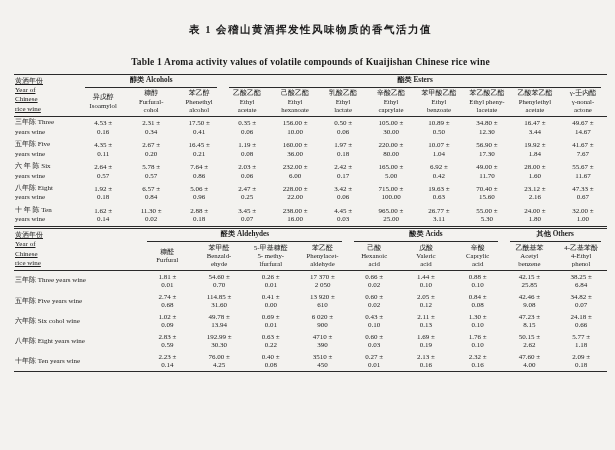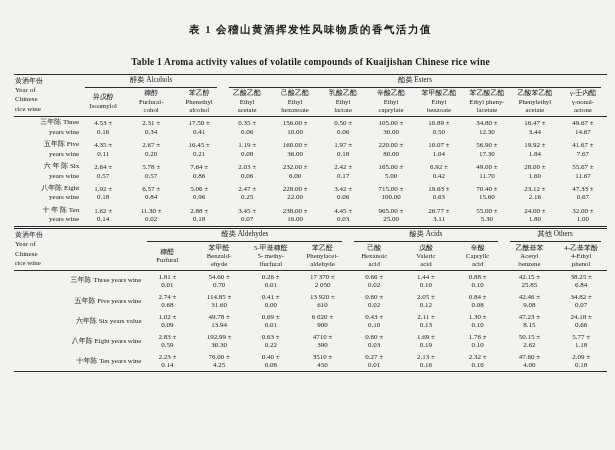--- a/index.html
+++ b/index.html
@@ -20,32 +20,32 @@
   }
   .table-wrap{margin-top:7px;border-top:1.8px solid var(--rule);}
   table{
     width:100%;border-collapse:collapse;table-layout:fixed;
     font-size:7px;line-height:1.22;
   }
   #band1{border-bottom:3px double var(--rule);}
   #band2{border-bottom:1.8px solid var(--rule);}
   th,td{font-weight:normal;text-align:center;padding:1.5px 0;vertical-align:middle;}
   th.year-head{
-    text-align:left;white-space:pre-line;font-size:7px;line-height:1.35;padding-left:1px;
-  }
-  th.group{padding:0;}
+    text-align:left;white-space:pre-line;font-size:7px;line-height:1.35;padding-left:1px;text-decoration:underline;
+  }
+  th.group{padding:0;font-weight:bold;}
   .spanner{
     margin:0 6px;padding:1px 0 2px 0;border-bottom:1px solid var(--rule);
     font-size:7.2px;
   }
   tr.cols th{border-bottom:1px solid var(--rule);}
   th.year-head{border-bottom:1px solid var(--rule);}
   tr.cols .en{white-space:pre-line;font-size:6.8px;}
   td.rowlabel{
-    text-align:right;white-space:pre-line;line-height:1.35;padding-left:1px;
+    text-align:left;white-space:pre-line;line-height:1.35;padding-left:1px;
   }
   #band1 col.c-year{width:11%;}
   #band2 col.c-year{width:21.5%;}
   .notes{margin:3px 0 0 12px;font-size:7px;line-height:1.5;}
   .note-line{white-space:nowrap;}
 </style>
 </head>
 <body>
 
 <div class="page">
@@ -530,21 +530,21 @@
             <td>
               <div>42.46 ±</div>
               <div>9.08</div>
             </td>
             <td>
               <div>34.82 ±</div>
               <div>0.07</div>
             </td>
           </tr>
           <tr>
-            <td class="rowlabel">六年陈 Six years value</td>
+            <td class="rowlabel">六年陈 Six cohol wine</td>
             <td>
               <div>1.02 ±</div>
               <div>0.09</div>
             </td>
             <td>
               <div>49.78 ±</div>
               <div>13.94</div>
             </td>
             <td>
               <div>0.69 ±</div>

